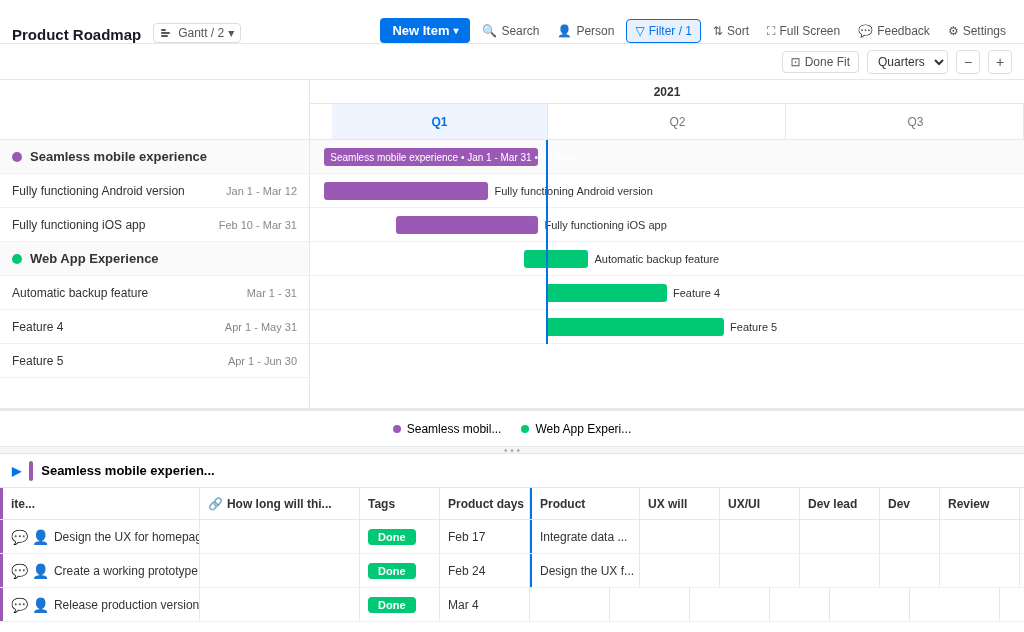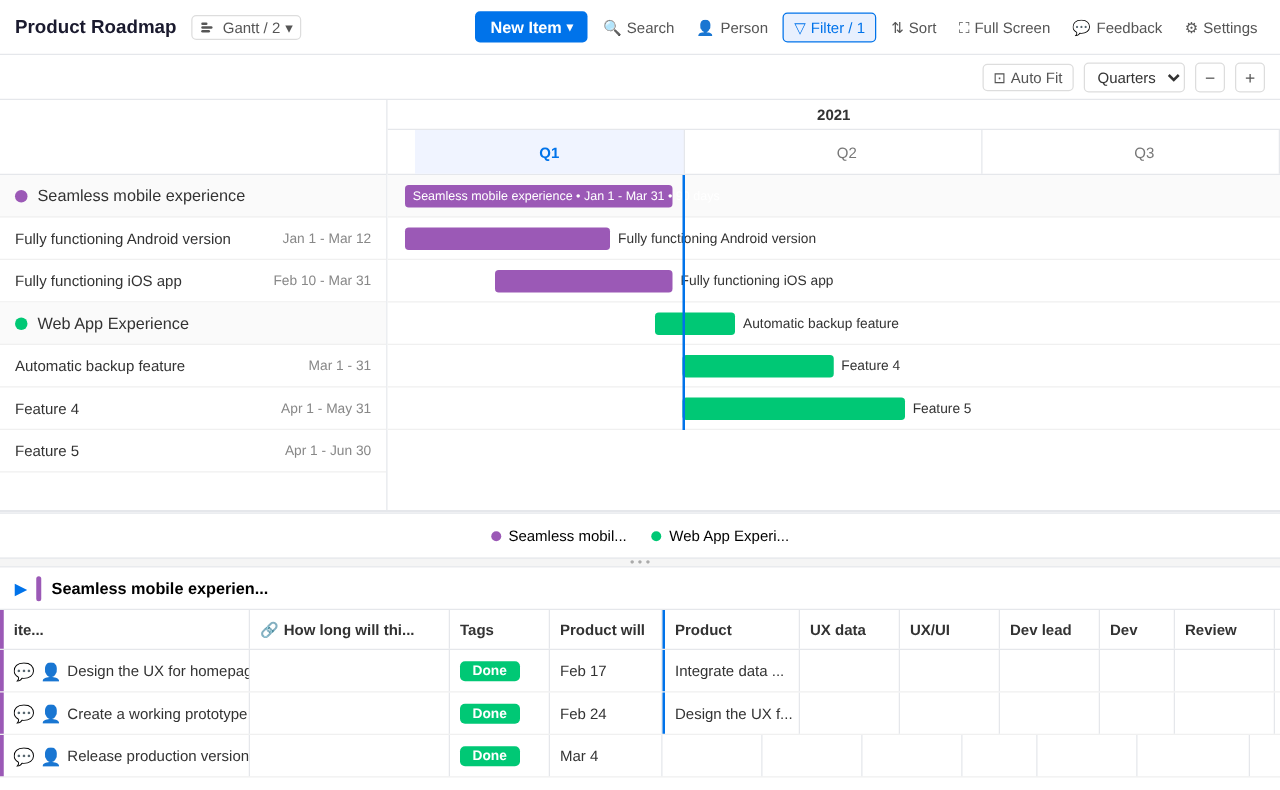--- a/index.html
+++ b/index.html
@@ -1,20 +1,20 @@
 <!DOCTYPE html>
 <html><head>
   <meta charset="utf-8">
   <style>
     * { box-sizing: border-box; margin: 0; padding: 0; font-family: -apple-system, BlinkMacSystemFont, 'Segoe UI', sans-serif; }
     body { background: #fff; overflow: hidden; width: 1024px; height: 632px; }
 
     
     .top-header {
-      display: flex; align-items: center; height: 44px;
+      display: flex; align-items: flex-end; height: 44px;
       border-bottom: 1px solid #e5e7eb; padding: 0 12px; gap: 12px;
     }
     .app-title { font-weight: 700; font-size: 15px; color: #1a1a2e; }
     .gantt-badge {
       display: flex; align-items: center; gap: 4px;
       font-size: 12px; color: #555; border: 1px solid #ddd;
       border-radius: 4px; padding: 2px 6px; cursor: pointer;
     }
     .header-center { margin-left: auto; display: flex; align-items: center; gap: 6px; }
     .btn-new-item {
@@ -81,21 +81,21 @@
       border-right: 1px solid #e5e7eb; height: 100%; display: flex; align-items: center; justify-content: center; margin-left: 22px;
     }
     .timeline-q.highlight { background: #f0f4ff; color: #0073ea; font-weight: 600; }
 
     
     .left-spacer { height: 60px; border-bottom: 1px solid #e5e7eb; }
     .gantt-row {
       display: flex; align-items: center; height: 34px;
       border-bottom: 1px solid #f0f0f0; padding: 0 12px; font-size: 12px; color: #333;
     }
-    .gantt-row.group-row { font-weight: 400; font-size: 13px; background: #fafafa; }
+    .gantt-row.group-row { font-weight: 700; font-size: 13px; background: #fafafa; }
     .gantt-row .dot { width: 10px; height: 10px; border-radius: 50%; margin-right: 8px; flex-shrink: 0; }
     .gantt-row .row-date { font-size: 11px; color: #888; margin-left: auto; white-space: nowrap; }
     .subitems-msg {
       height: 140px; display: flex; align-items: center; justify-content: center;
       font-size: 12px; color: #888;
     }
 
     
     .gantt-bars-area {
       position: relative; background: #fff;
@@ -228,21 +228,21 @@
     <button class="header-btn">
       <span>⚙</span>
       <span>Settings</span>
     </button>
   </div>
 </div>
 
 <div class="gantt-toolbar">
   <button class="auto-fit-btn">
     <span>⊡</span>
-    <span>Auto Fit</span>
+    <span>Done Fit</span>
   </button>
   <select class="quarters-select"><option>Quarters</option><option>Months</option><option>Weeks</option></select>
   <button class="zoom-btn">−</button>
   <button class="zoom-btn">+</button>
 </div>
 
 <div class="gantt-main">
 
   <div class="gantt-left">
     <div class="left-spacer"></div>
@@ -367,27 +367,27 @@
       <span>ite...</span>
     </div>
     <div class="table-cell col-link th">
       <span style="color:#0073ea; margin-right:4px;">🔗</span>
       <span>How long will thi...</span>
     </div>
     <div class="table-cell col-tags th">
       <span>Tags</span>
     </div>
     <div class="table-cell col-lead th">
-      <span>Product will</span>
+      <span>Product days</span>
     </div>
     <div class="table-cell col-product th" style="border-left:2px solid #0073ea;">
       <span>Product</span>
     </div>
     <div class="table-cell col-ux th">
-      <span>UX data</span>
+      <span>UX will</span>
     </div>
     <div class="table-cell col-uxui th">
       <span>UX/UI</span>
     </div>
     <div class="table-cell col-dev-lead th">
       <span>Dev lead</span>
     </div>
     <div class="table-cell col-dev th">
       <span>Dev</span>
     </div>

